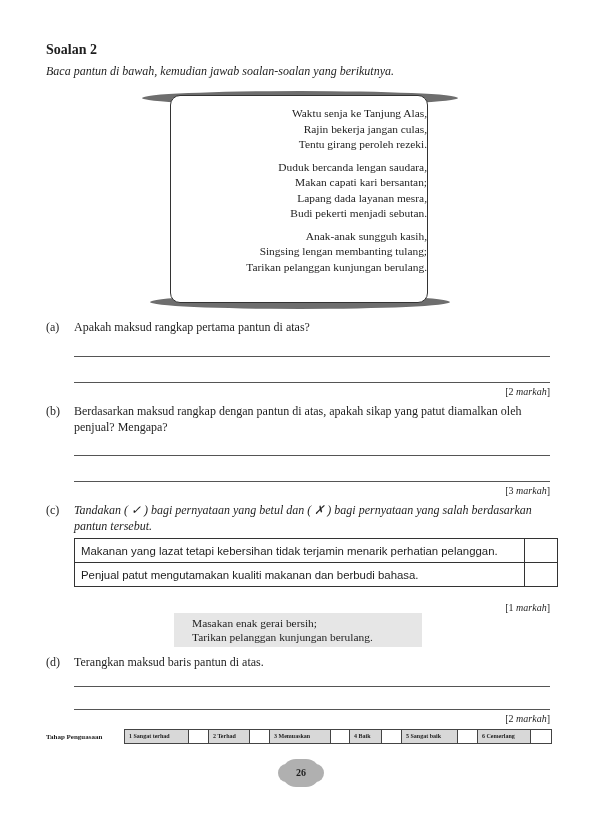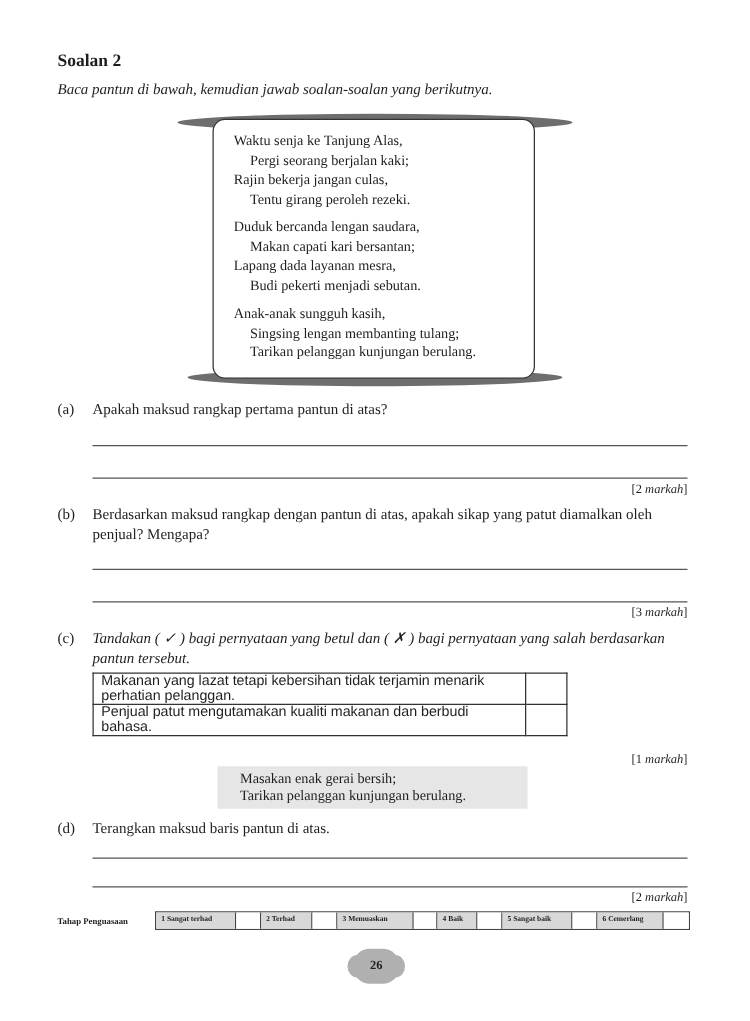--- a/index.html
+++ b/index.html
@@ -5,34 +5,34 @@
   * { box-sizing: border-box; margin: 0; padding: 0; }
   html, body { width: 600px; height: 817px; background: #ffffff; overflow: hidden; }
   body { position: relative; font-family: "Liberation Sans", "DejaVu Sans", sans-serif; color: #1e1e1e; }
   .abs { position: absolute; font-family: Liberation Serif, serif; }
   .title { left: 46px; top: 42px; font-size: 14px; font-weight: bold; }
   .instr { left: 46px; top: 64px; font-size: 12px; font-style: italic; }
 
   
   .scroll-top { left: 142px; top: 91px; width: 316px; height: 14px; background: #6e6e6e; border-radius: 50%; }
   .scroll-bottom { left: 150px; top: 295px; width: 300px; height: 14px; background: #6e6e6e; border-radius: 50%; }
-  .poem-box { left: 170px; top: 95px; width: 258px; height: 208px; background: #fff; border: 1.5px solid #333; border-radius: 10px; padding: 10px 0 0 16px; }
+  .poem-box { left: 170px; top: 95px; width: 258px; height: 208px; background: #fff; border: 1.5px solid #333; border-radius: 10px; padding: 10px 0 0 16px; text-align: right; }
   .stanza { margin-bottom: 7px; }
   .pline { font-size: 11.4px; line-height: 15.5px; white-space: nowrap; }
   .pline.indent { padding-left: 13px; }
 
   .q { left: 46px; font-size: 12px; line-height: 15.5px; }
   .q .lbl { position: absolute; left: 0; top: 0; }
   .q .txt { position: absolute; left: 28px; top: 0; width: 480px; }
   .q .txt.it { font-style: italic; }
   .ans-line { left: 74px; width: 476px; height: 0; border-top: 1px solid #555; }
   .marks { right: 50px; font-size: 10px; }
   .marks i { font-style: italic; }
 
-  table.tf { position: absolute; left: 74px; top: 538px; width: 380px; border-collapse: collapse; font-size: 11.4px; }
+  table.tf { position: absolute; left: 74px; top: 538px; width: 484px; border-collapse: collapse; font-size: 11.4px; }
   table.tf td { border: 1px solid #333; height: 24px; padding: 0 6px; }
   table.tf td.box { width: 33px; }
 
   .quote-box { left: 174px; top: 613px; width: 248px; height: 34px; background: #e6e6e6; padding: 3px 0 0 18px; font-size: 11.4px; line-height 14px; }
   .quote-box div { line-height: 14px; }
 
   .level-label { left: 46px; top: 733px; font-size: 7px; font-weight: bold; }
   .levels { left: 124px; top: 729px; height: 15px; display: flex; border: 1px solid #444; }
   .lvl-name { background: #d8d8d8; font-size: 6px; font-weight: bold; padding: 3px 4px 0 4px; border-right: 1px solid #444; white-space: nowrap; }
   .lvl-box { background: #fff; border-right: 1px solid #444; }
@@ -46,21 +46,20 @@
 <body>
 
 <div class="abs title">Soalan 2</div>
 <div class="abs instr">Baca pantun di bawah, kemudian jawab soalan-soalan yang berikutnya.</div>
 
 <div class="abs scroll-top"></div>
 <div class="abs scroll-bottom"></div>
 <div class="abs poem-box">
   <div class="stanza">
     <div class="pline">Waktu senja ke Tanjung Alas,</div>
-    <div class="pline indent">Pergi seorang berjalan kaki;</div>
     <div class="pline">Rajin bekerja jangan culas,</div>
     <div class="pline indent">Tentu girang peroleh rezeki.</div>
   </div>
   <div class="stanza">
     <div class="pline">Duduk bercanda lengan saudara,</div>
     <div class="pline indent">Makan capati kari bersantan;</div>
     <div class="pline">Lapang dada layanan mesra,</div>
     <div class="pline indent">Budi pekerti menjadi sebutan.</div>
   </div>
   <div class="stanza">

